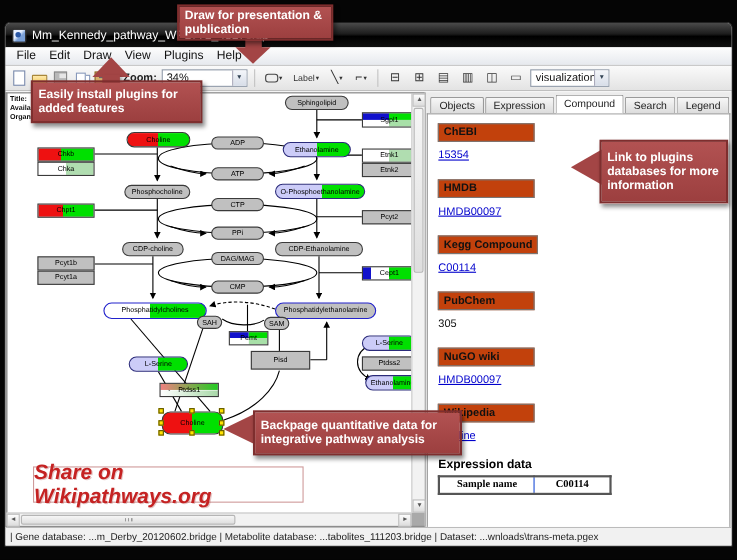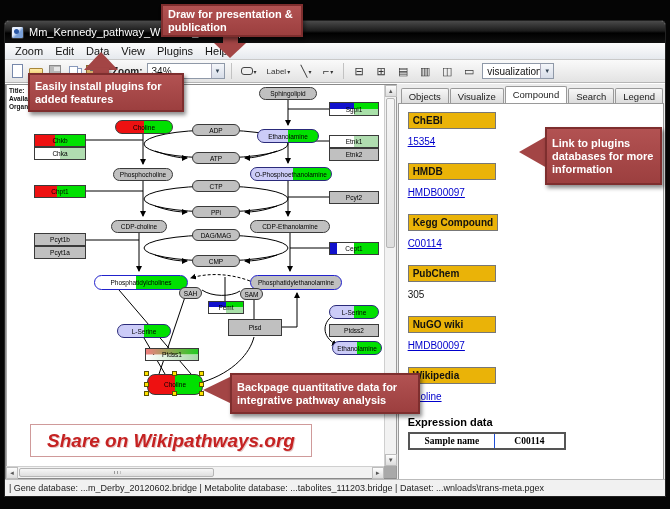--- a/index.html
+++ b/index.html
@@ -66,21 +66,21 @@
           background:repeating-linear-gradient(90deg,#9a9a9a 0 1px,transparent 1px 3px); }
 
   
   #panel { flex:0 0 246px; display:flex; flex-direction:column; background:#ececec; border-left:1px solid #9a9a9a; }
   #tabs { height:19px; display:flex; align-items:flex-end; padding:2px 2px 0 4px; gap:1px; }
   .tab { font-size:9.5px; color:#222; padding:2px 7px; border:1px solid #9a9a9a; border-bottom:none;
          border-radius:2px 2px 0 0; background:linear-gradient(#f7f7f7,#dcdcdc); height:15px; }
   .tab.active { background:#fff; height:17px; position:relative; z-index:2; }
   #panel-body { flex:1; background:#fff; border:1px solid #9a9a9a; border-bottom:none; margin:0 1px;
                 padding:6px 0 0 9px; overflow:hidden; position:relative; }
-  .bp-header { display:inline-block; min-width:88px; border:1px solid #777; background:#eab308;
+  .bp-header { display:inline-block; min-width:88px; border:1px solid #777; background:#c2410c;
                font-size:10px; font-weight:bold; color:#111; padding:2px 4px; }
   .bp-link { display:block; margin:7px 0 14px 0; font-size:10px; font-weight:normal; color:#0000cc;
              text-decoration:underline; width:max-content; }
   .bp-text { display:block; margin:7px 0 14px 0; font-size:10px; color:#111; }
   #expr-title { font-size:11px; font-weight:bold; margin-top:10px; }
   #geneid { font-size:9.5px; font-weight:bold; margin-top:22px; }
   #bp-table { border-collapse:collapse; margin-top:4px; border:2px solid #555; }
   #bp-table td { border:1px solid #1d4ed8; font-size:9.5px; font-weight:bold; text-align:center;
                  padding:2px 4px; height:14px;font-family:Liberation Serif, serif; }
   #bp-table td.c1 { width:86px; } #bp-table td.c2 { width:70px; }
@@ -106,23 +106,23 @@
 
 <div id="stage">
   <div id="win">
 
     <div id="titlebar">
       <span class="app-icon"></span>
       <span>Mm_Kennedy_pathway_WP1771_45176.gp</span>
     </div>
 
     <div id="menubar">
-        <span class="menu-item">Zoom</span>
+        <span class="menu-item">File</span>
         <span class="menu-item">Edit</span>
-        <span class="menu-item">Data</span>
+        <span class="menu-item">Draw</span>
         <span class="menu-item">View</span>
         <span class="menu-item">Plugins</span>
         <span class="menu-item">Help</span>
       </div>
 
     <div id="toolbar">
       <span class="tb-ico ico-new"></span>
       <span class="tb-ico ico-open"></span>
       <span class="tb-ico ico-save"></span>
       <span class="tb-ico ico-copy"></span>
@@ -282,21 +282,21 @@
           <span class="sb-thumb" style="top:1px;bottom:1px;left:13px;width:195px">
               <span class="grip"></span>
             </span>
           <span class="sb-btn" style="right:0;top:0">►</span>
         </div>
       </div>
 
       <div id="panel">
         <div id="tabs">
             <span class="tab">Objects</span>
-            <span class="tab">Visualize</span>
+            <span class="tab">Expression</span>
             <span class="tab active">Compound</span>
             <span class="tab">Search</span>
             <span class="tab">Legend</span>
           </div>
         <div id="panel-body">
           <div id="sections"><div class="bp-header">ChEBI</div><a class="bp-link" href="#">15354</a><div class="bp-header">HMDB</div><a class="bp-link" href="#">HMDB00097</a><div class="bp-header">Kegg Compound</div><a class="bp-link" href="#">C00114</a><div class="bp-header">PubChem</div><div class="bp-text">305</div><div class="bp-header">NuGO wiki</div><a class="bp-link" href="#">HMDB00097</a><div class="bp-header">Wikipedia</div><a class="bp-link" href="#">Choline</a></div>
           <div id="expr-title">Expression data</div>
           <table id="bp-table">
               <tbody>
                 <tr>
@@ -330,16 +330,16 @@
   <div class="ar" style="left:519px;top:136px;border-top:16px solid transparent;border-bottom:16px solid transparent;border-right:28px solid #a34545"></div>
   <div class="callout" style="left:545px;top:127px;width:117px;height:58px">
     <span>Link to plugins databases for more information</span>
   </div>
 
   <div class="ar" style="left:203px;top:376px;border-top:14px solid transparent;border-bottom:14px solid transparent;border-right:29px solid #a34545"></div>
   <div class="callout" style="left:230px;top:373px;width:190px;height:41px">
     <span>Backpage quantitative data  for integrative pathway analysis</span>
   </div>
 
-  <div id="share-box" style="left:30px;top:424px;width:282px;height:33px">
+  <div id="share-box" style="left:30px;top:424px;width:246px;height:33px">
     <span>Share on Wikipathways.org</span>
   </div>
 </div>
 
 </body></html>

